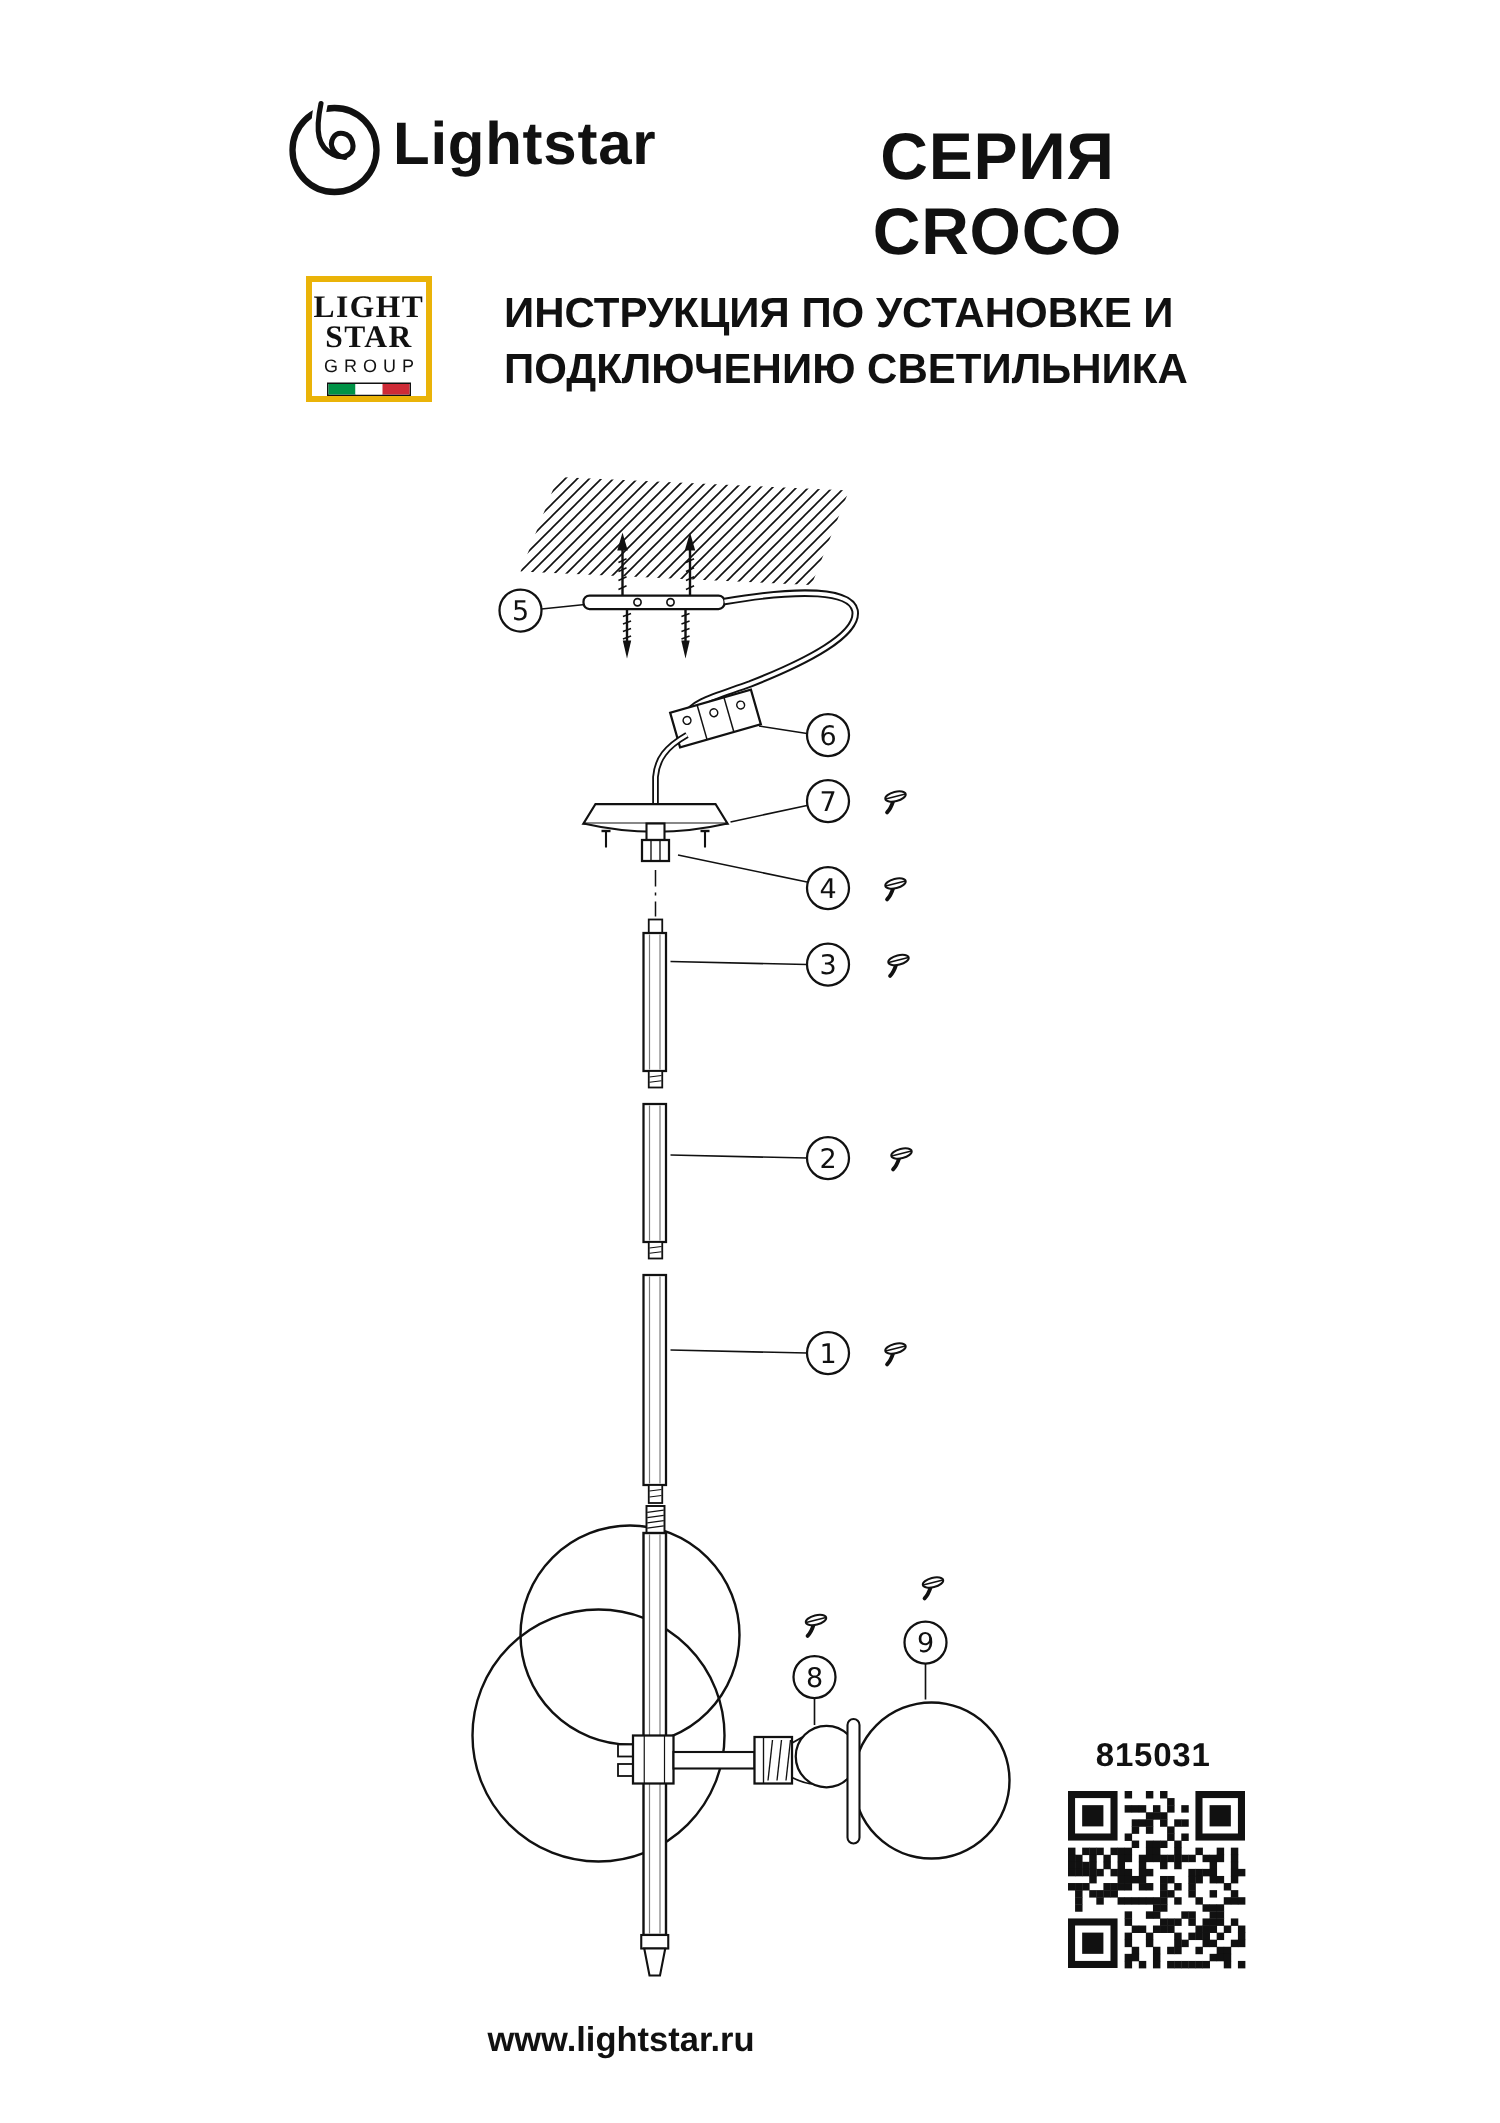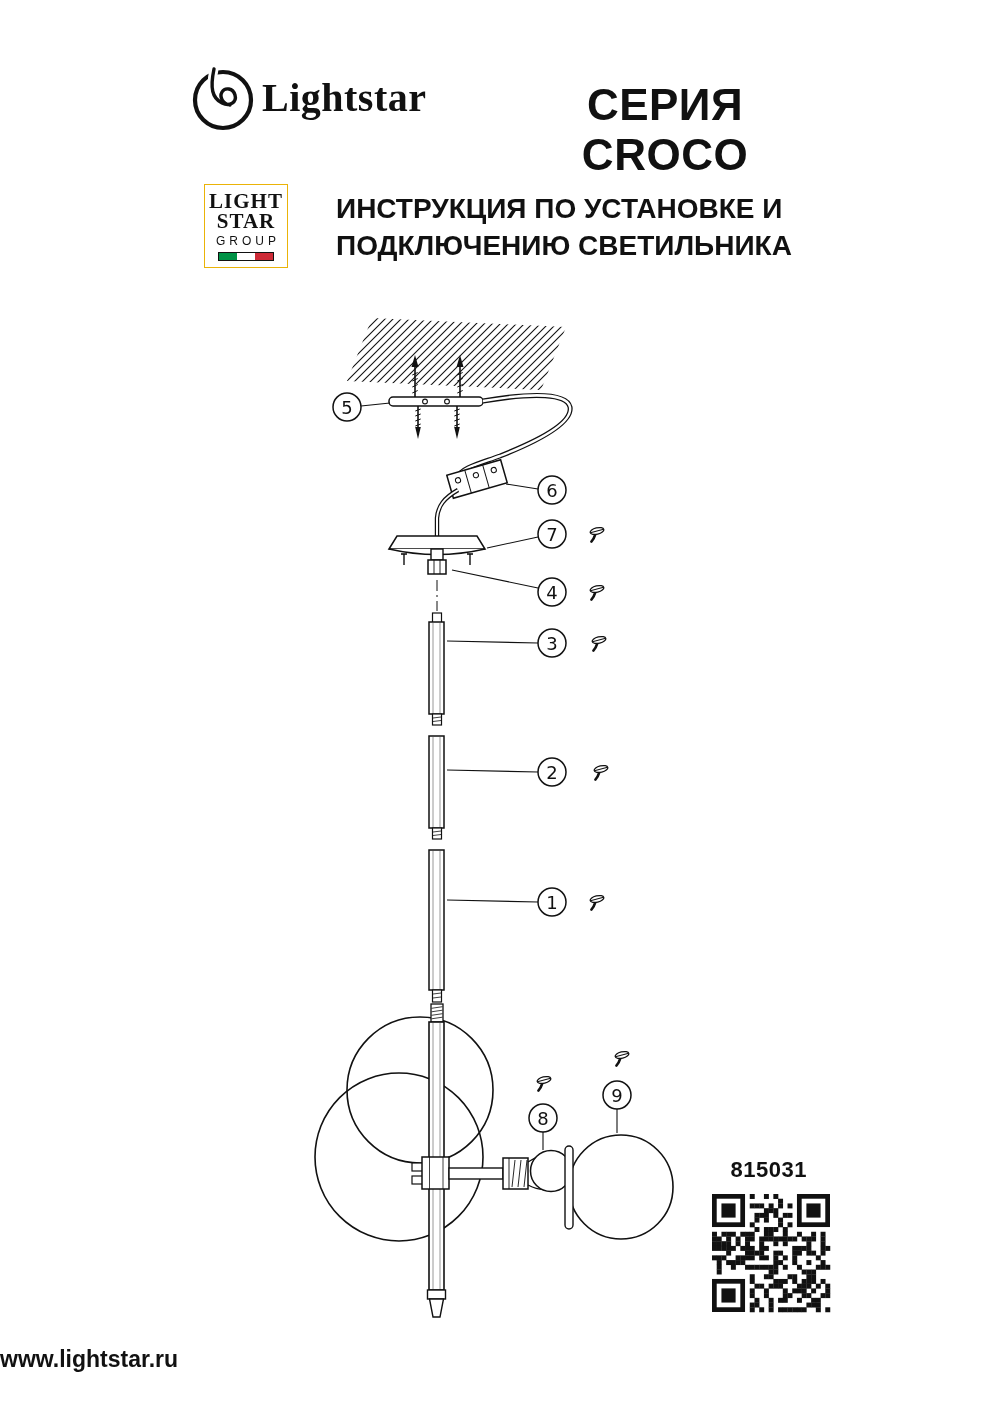--- a/index.html
+++ b/index.html
@@ -1,36 +1,36 @@
 <!DOCTYPE html>
 <html><head>
 <meta charset="utf-8">
 <style>
   * { margin:0; padding:0; box-sizing:border-box; }
   html,body { background:#fff; }
   body { font-family:"Liberation Sans","DejaVu Sans",sans-serif; color:#111; }
   .page { position:relative; width:1000px; height:1415px; background:#fff; margin:0 auto; overflow:hidden; }
   .abs { position:absolute; }
 
-  .wordmark { left:262px; top:74px; font-size:40px; font-weight:bold; letter-spacing:0.5px;font-family:Liberation Serif, serif; }
+  .wordmark { left:262px; top:74px; font-size:40px; font-weight:bold; letter-spacing:0.5px; }
   .titles { left:500px; top:80px; width:330px; text-align:center; }
   .series { font-size:44px; font-weight:bold; letter-spacing:0.5px; }
   .articles { font-size:28px; font-weight:bold; margin-top:4px; }
 
-  .logo-box { left:204px; top:184px; width:84px; height:84px; border:1px solid #eab308; text-align:center; padding-top:6px; }
+  .logo-box { left:204px; top:184px; width:84px; height:84px; border:4px solid #eab308; text-align:center; padding-top:6px; }
   .lb-big { font-family:"Liberation Serif","DejaVu Serif",serif; font-weight:bold; font-size:21px; line-height:20px; letter-spacing:1px; }
   .lb-small { font-size:12px; letter-spacing:4px; padding-left:4px; margin-top:3px; }
   .flag { width:56px; height:9px; margin:4px auto 0; display:flex; border:1px solid #111; }
   .flag span { flex:1; display:block; }
   .flag .g { background:#009246; } .flag .w { background:#fff; } .flag .r { background:#ce2b37; }
 
   .instr { left:336px; top:190px; width:500px; font-size:28px; font-weight:bold; line-height:37px; }
 
   .artnum { left:689px; top:1157px; width:118px; text-align:right; font-size:22px; font-weight:bold; letter-spacing:0.5px; }
-  .footer { left:0; top:1346px; width:828px; text-align:left; font-size:23px; font-weight:bold; }
+  .footer { left:0; top:1346px; width:828px; text-align:center; font-size:23px; font-weight:bold; }
 </style>
 </head>
 <body>
 
 <div class="page">
 
   <div class="abs" style="left:192px;top:64px">
     <svg width="68" height="70" viewBox="0 0 68 70">
       <circle cx="31" cy="36" r="28" stroke="#111" stroke-width="4.2" fill="none"></circle>
       <path d="M22,5 C18,24 20,34 30,39 C38,43 45,38 43,31 C41,24 33,23 30,28 C27,33 31,40 38,41" stroke="#fff" stroke-width="9" fill="none" stroke-linecap="round"></path>

